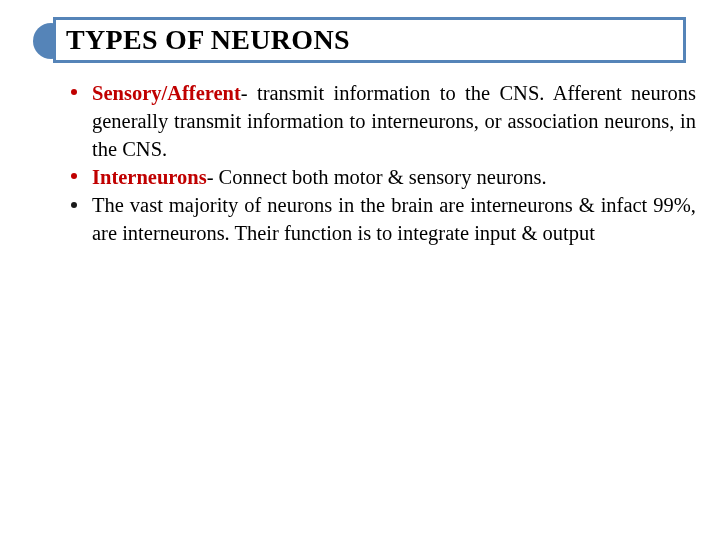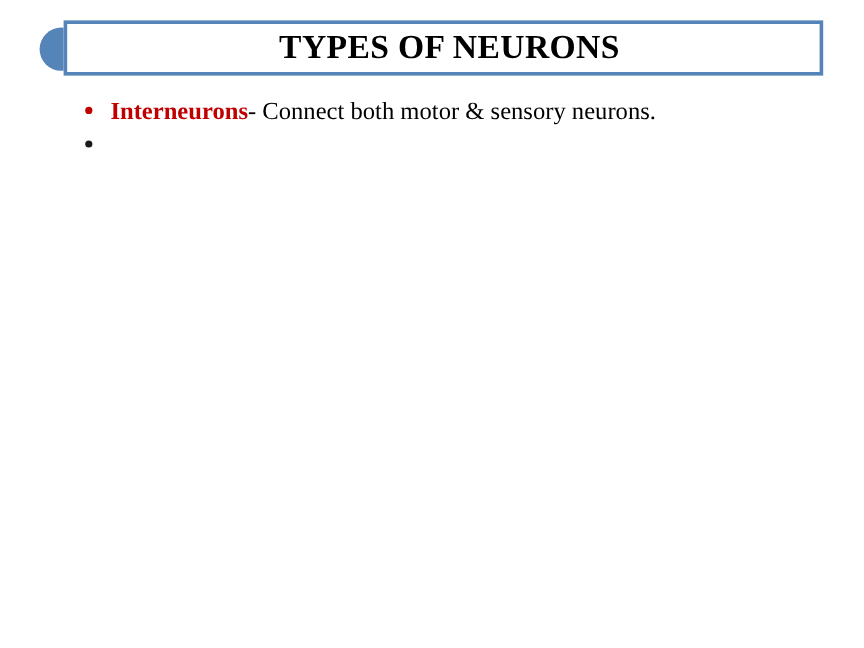--- a/index.html
+++ b/index.html
@@ -40,21 +40,21 @@
     left: 53px;
     top: 17px;
     width: 633px;
     height: 46px;
     box-sizing: border-box;
     border: 3px solid #5584B8;
     background: #ffffff;
     z-index: 2;
     display: flex;
     align-items: center;
-    justify-content: center;
+    justify-content: flex-start;
   }
 
   #title-text {
     font-size: 28px;
     font-weight: bold;
     color: #000000;
     letter-spacing: 0.3px;
     white-space: nowrap;
     line-height: 1;
     padding-left: 10px;
@@ -103,23 +103,26 @@
 
 <div id="title-area">
   <div id="title-circle"></div>
   <div id="title-box">
     <span id="title-text">TYPES OF NEURONS</span>
   </div>
 </div>
 
 <div id="body-area">
 
+  <p class="bullet-item">
+    <span class="bullet-marker"></span><span class="lead">Sensory/Afferent</span><span>- transmit information to the CNS. Afferent neurons generally transmit information to interneurons, or association neurons, in the CNS.</span>
+  </p>
 
 
   <p class="bullet-item">
     <span class="bullet-marker"></span><span class="lead">Interneurons</span><span>- Connect both motor &amp; sensory neurons.</span>
   </p>
 
   <p class="bullet-item">
-    <span class="bullet-marker black"></span>
+    <span class="bullet-marker black"></span><span>The vast majority of neurons in the brain are interneurons &amp; infact 99%, are interneurons. Their function is to integrate input &amp; output</span>
   </p>
 
 </div>
 
 </body></html>

